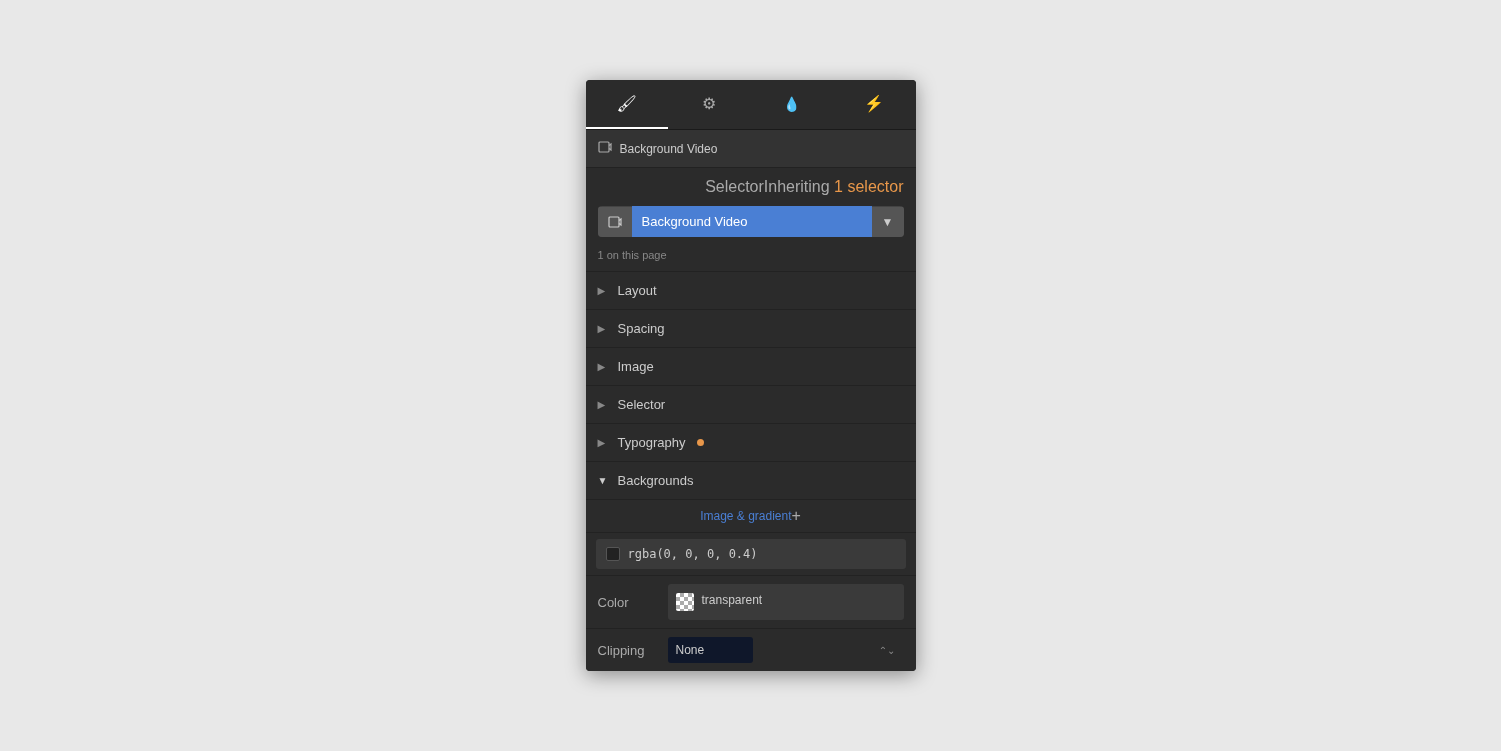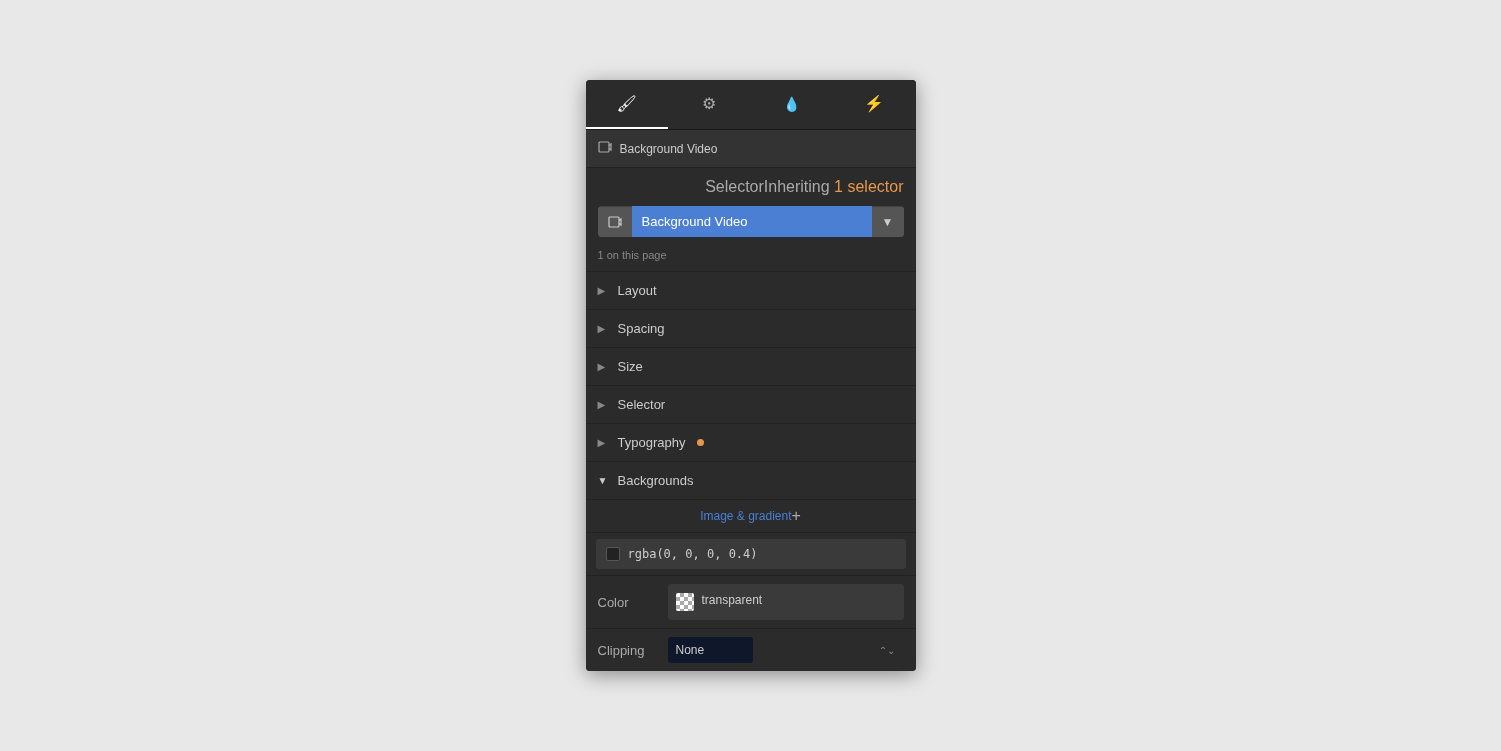--- a/index.html
+++ b/index.html
@@ -308,21 +308,21 @@
     <span>Layout</span>
   </div>
 
   <div class="accordion-row">
     <span class="arrow">▶</span>
     <span>Spacing</span>
   </div>
 
   <div class="accordion-row">
     <span class="arrow">▶</span>
-    <span>Size</span>
+    <span>Image</span>
   </div>
 
   <div class="accordion-row">
     <span class="arrow">▶</span>
     <span>Selector</span>
   </div>
 
   <div class="accordion-row">
     <span class="arrow">▶</span>
     <span>Typography</span>

